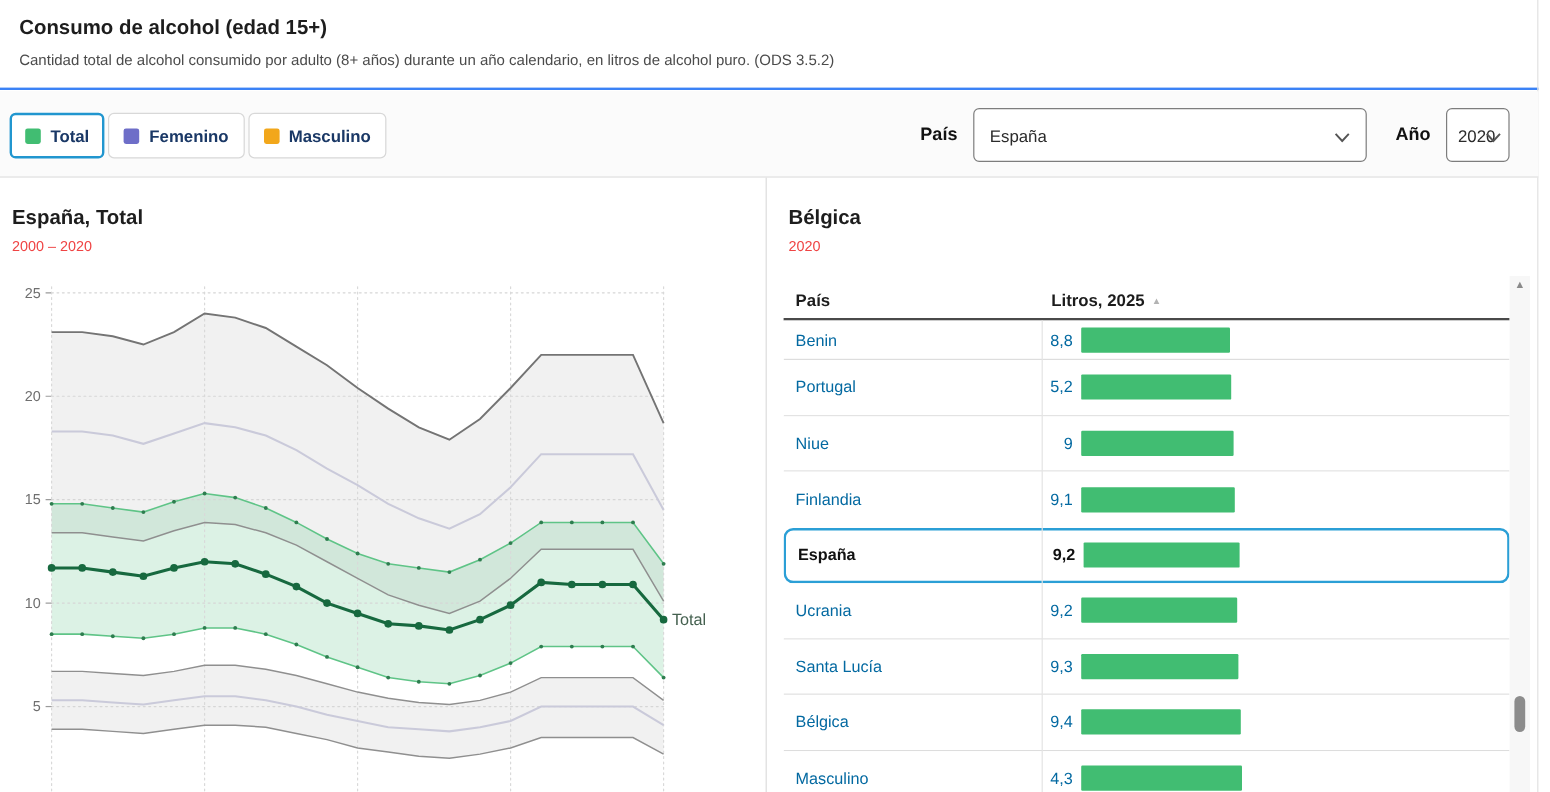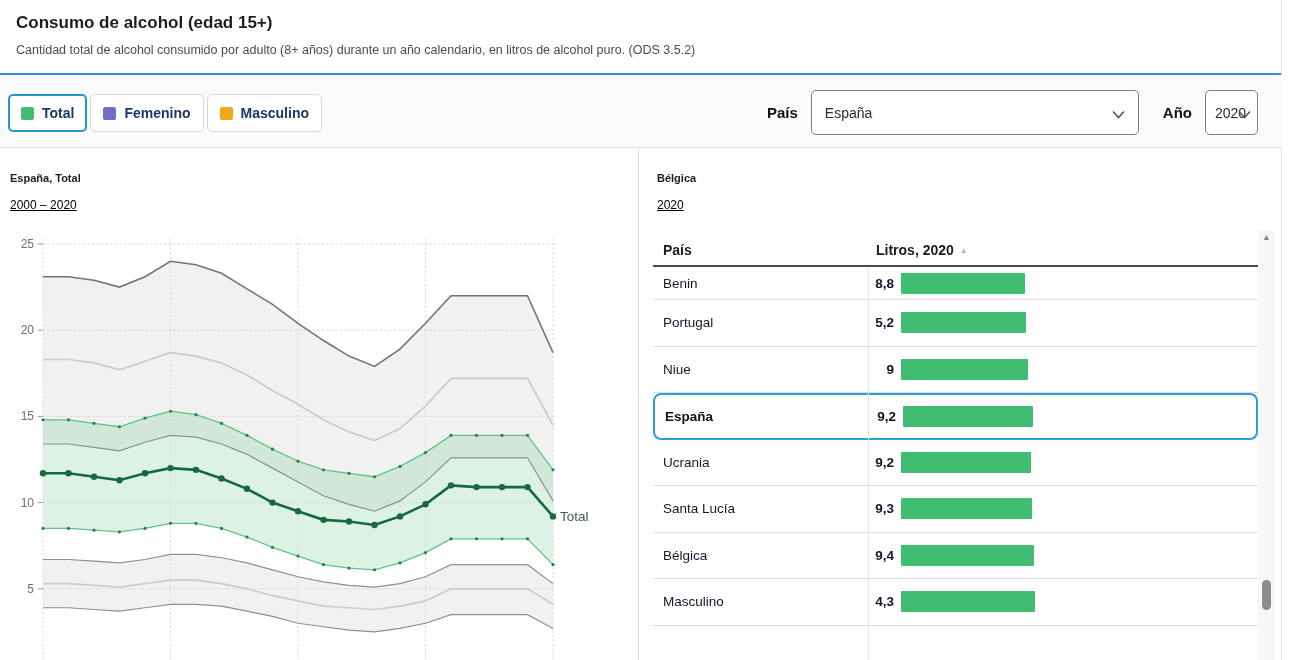--- a/index.html
+++ b/index.html
@@ -25,38 +25,38 @@
             font-size:14px; color:#2b2b2b; cursor:pointer; }
   .select.country { width:328px; padding:0 34px 0 13px; margin-right:24px; }
   .select.year { width:53px; padding:0 20px 0 9px; }
   .chev { position:absolute; top:19px; width:13px; height:9px; }
   .select.country .chev { right:13px; }
   .select.year .chev { right:6px; }
 
   
   .panel-divider { position:absolute; left:638px; top:148px; width:1px; height:512px; background:#ddd; }
   .chart-panel { position:absolute; left:0; top:148px; width:638px; height:512px; }
-  .panel-title { position:absolute; left:10px; top:24px; font-size:11px; font-weight:bold; color:#1d1d1d; }
-  .panel-sub { position:absolute; left:10px; top:50px; font-size:12px; color:#000000;text-decoration:underline; }
+  .panel-title { position:absolute; left:10px; top:24px; font-size:17px; font-weight:bold; color:#1d1d1d; }
+  .panel-sub { position:absolute; left:10px; top:50px; font-size:12px; color:#ef4444; }
   .chart-svg { position:absolute; left:0; top:87px; }
 
   
   .table-panel { position:absolute; left:639px; top:148px; width:653px; height:512px; }
   .table-panel .panel-title { left:18px; }
   .table-panel .panel-sub { left:18px; }
   .thead { position:absolute; left:14px; top:92px; width:605px; height:27px; border-bottom:2px solid #4a4a4a; font-size:14px; font-weight:bold; color:#1c1c1c; }
   .th-country { position:absolute; left:10px; top:2px; cursor:pointer; }
   .th-value { position:absolute; left:223px; top:2px; cursor:pointer; }
   .sort-icon { font-size:8px; color:#b3b3b3; margin-left:6px; vertical-align:2px; }
   .col-divider { position:absolute; left:229px; top:119px; width:1px; height:393px; background:#e4e4e4; }
   .rows { position:absolute; left:14px; top:119px; width:605px; height:393px; overflow:hidden; }
-  .row { display:flex; align-items:center; height:46.5px; border-bottom:1px solid #ddd; font-size:13.5px; color:#0f172a; cursor:pointer; background:#fff; }
+  .row { display:flex; align-items:center; height:46.5px; border-bottom:1px solid #ddd; font-size:13.5px; color:#0369a1; cursor:pointer; background:#fff; }
   .row:first-child { height:33px; }
   .row .country { flex:0 0 215px; padding-left:10px; }
-  .row .value { flex:0 0 26px; text-align:right;font-weight:bold; }
+  .row .value { flex:0 0 26px; text-align:right; }
   .row .bar { height:21px; margin-left:7px; border-radius:1px; }
   .row.selected { border:2px solid #2b9fd6; border-radius:8px; font-weight:bold; color:#111; }
   .row.before-selected { border-bottom:none; }
 
   
   .scrollbar { position:absolute; left:619px; top:82px; width:17px; height:430px; background:#f7f7f7; }
   .scroll-up { position:absolute; left:0; top:2px; width:17px; text-align:center; font-size:9px; color:#8a8a8a; cursor:pointer; }
   .scroll-thumb { position:absolute; left:4px; top:350px; width:9px; height:30px; border-radius:5px; background:#8c8c8c; cursor:pointer; }
 </style>
 </head>
@@ -207,38 +207,43 @@
   </div>
 
   <div class="panel-divider"></div>
 
   <div class="table-panel">
     <div class="panel-title">Bélgica</div>
     <div class="panel-sub">2020</div>
 
     <div class="thead">
       <span class="th-country">País</span>
-      <span class="th-value"><span>Litros, 2020</span><span class="sort-icon">▲</span></span>
+      <span class="th-value"><span>Litros, 2025</span><span class="sort-icon">▲</span></span>
     </div>
 
     <div class="rows" id="country-rows">
         <div class="row">
           <span class="country">Benin</span>
           <span class="value">8,8</span>
           <div class="bar" style="width: 124.08px; background: rgb(65, 189, 114);"></div>
         </div>
         <div class="row">
           <span class="country">Portugal</span>
           <span class="value">5,2</span>
           <div class="bar" style="width: 125.49px; background: rgb(65, 189, 114);"></div>
         </div>
         <div class="row">
           <span class="country">Niue</span>
           <span class="value">9</span>
           <div class="bar" style="width: 126.9px; background: rgb(65, 189, 114);"></div>
+        </div>
+        <div class="row before-selected">
+          <span class="country">Finlandia</span>
+          <span class="value">9,1</span>
+          <div class="bar" style="width: 128.31px; background: rgb(65, 189, 114);"></div>
         </div>
         <div class="row selected">
           <span class="country">España</span>
           <span class="value">9,2</span>
           <div class="bar" style="width: 129.72px; background: rgb(65, 189, 114);"></div>
         </div>
         <div class="row">
           <span class="country">Ucrania</span>
           <span class="value">9,2</span>
           <div class="bar" style="width: 129.72px; background: rgb(65, 189, 114);"></div>

